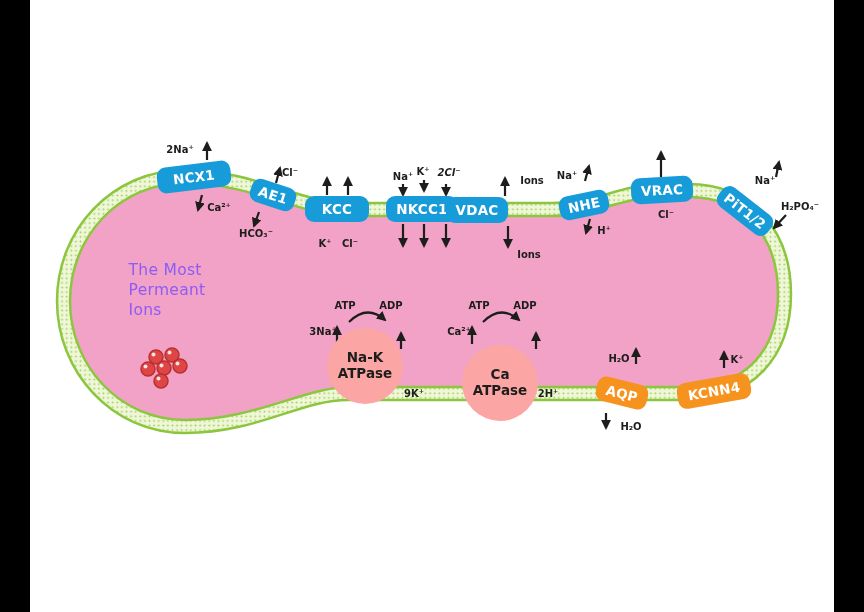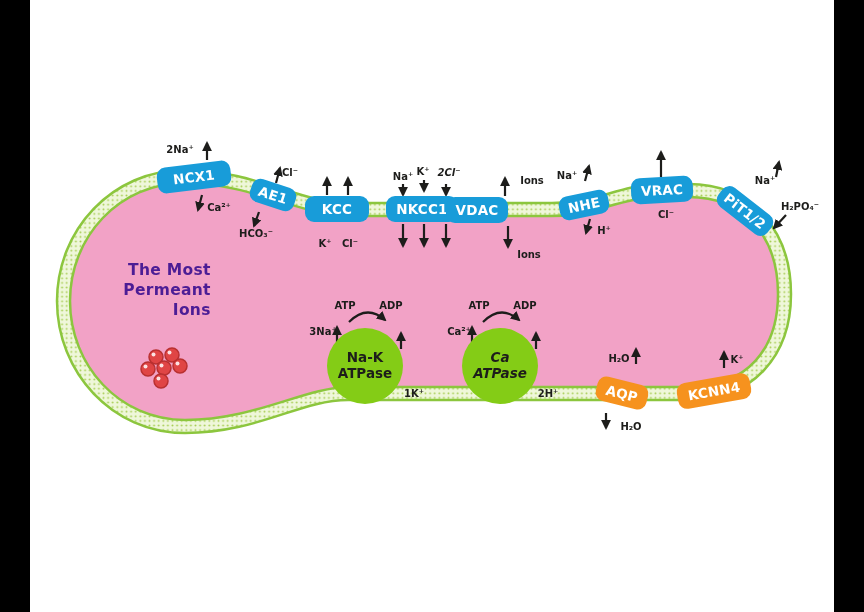--- a/index.html
+++ b/index.html
@@ -4,26 +4,26 @@
 <style>
   html,body{margin:0;padding:0;background:#fff;}
   #stage{position:relative;width:864px;height:612px;background:#fff;overflow:hidden;
          font-family:"DejaVu Sans","Liberation Sans",sans-serif;}
   .bar{position:absolute;top:0;width:30px;height:612px;background:#000;}
   svg.base{position:absolute;left:0;top:0;}
   .pill{position:absolute;height:26px;border-radius:9px;display:flex;align-items:center;justify-content:center;
         color:#fff;font-weight:bold;font-size:13.5px;letter-spacing:.2px;white-space:nowrap;}
   .blue{background:#189CD9;}
   .orange{background:#F6921E;}
-  .pump{position:absolute;width:76px;height:76px;border-radius:50%;background:#84cc16;color:#1D1D1B;
+  .pump{position:absolute;width:76px;height:76px;border-radius:50%;background:#fca5a5;color:#1D1D1B;
         display:flex;flex-direction:column;align-items:center;justify-content:center;
         font-weight:bold;font-size:13.5px;line-height:1.15;transform:translate(-50%,-50%);text-align:center;}
   .ion{position:absolute;transform:translate(-50%,-50%);font-weight:bold;font-size:10px;color:#1D1D1B;white-space:nowrap;}
-  .title{position:absolute;transform:translate(-50%,-50%);text-align:right;font-weight:bold;
-         font-size:15.5px;color:#4c1d95;line-height:1.3;letter-spacing:.3px;}
+  .title{position:absolute;transform:translate(-50%,-50%);text-align:left;font-weight:normal;
+         font-size:15.5px;color:#8b5cf6;line-height:1.3;letter-spacing:.3px;}
 </style>
 </head>
 <body>
 
 <div id="stage">
 
   <div class="bar" style="left:0;"></div>
   <div class="bar" style="right:0;"></div>
 
   <svg class="base" width="864" height="612" viewBox="0 0 864 612">
@@ -104,21 +104,21 @@
   <div class="pill blue" style="left:422px;top:209px;width:72px;transform:translate(-50%,-50%);">NKCC1</div>
   <div class="pill blue" style="left:477px;top:210px;width:62px;transform:translate(-50%,-50%);">VDAC</div>
   <div class="pill blue" style="left:584px;top:205px;width:50px;height:24px;transform:translate(-50%,-50%) rotate(-12deg);">NHE</div>
   <div class="pill blue" style="left:662px;top:190px;width:62px;transform:translate(-50%,-50%) rotate(-3deg);">VRAC</div>
   <div class="pill blue" style="left:745px;top:211px;width:62px;height:24px;transform:translate(-50%,-50%) rotate(38deg);">PiT1/2</div>
 
   <div class="pump" style="left:365px;top:366px;">
     <div>Na-K</div>
     <div>ATPase</div>
   </div>
-  <div class="pump" style="left:500px;top:366px;font-style:italic;">
+  <div class="pump" style="left:500px;top:383px;">
     <div>Ca</div>
     <div>ATPase</div>
   </div>
 
   <div class="pill orange" style="left:622px;top:393px;width:52px;height:25px;transform:translate(-50%,-50%) rotate(14deg);">AQP</div>
   <div class="pill orange" style="left:714px;top:391px;width:74px;transform:translate(-50%,-50%) rotate(-10deg);">KCNN4</div>
 
   <div class="ion" style="left:180px;top:149px;">2Na⁺</div>
   <div class="ion" style="left:219px;top:207px;">Ca²⁺</div>
   <div class="ion" style="left:290px;top:172px;">Cl⁻</div>
@@ -131,21 +131,21 @@
   <div class="ion" style="left:532px;top:180px;">Ions</div>
   <div class="ion" style="left:529px;top:254px;">Ions</div>
   <div class="ion" style="left:567px;top:175px;">Na⁺</div>
   <div class="ion" style="left:604px;top:230px;">H⁺</div>
   <div class="ion" style="left:666px;top:214px;">Cl⁻</div>
   <div class="ion" style="left:765px;top:180px;">Na⁺</div>
   <div class="ion" style="left:800px;top:206px;">H₂PO₄⁻</div>
   <div class="ion" style="left:345px;top:305px;">ATP</div>
   <div class="ion" style="left:391px;top:305px;">ADP</div>
   <div class="ion" style="left:323px;top:331px;text-align:center;">3Na⁺</div>
-  <div class="ion" style="left:414px;top:393px;">1K⁺</div>
+  <div class="ion" style="left:414px;top:393px;">9K⁺</div>
   <div class="ion" style="left:479px;top:305px;">ATP</div>
   <div class="ion" style="left:525px;top:305px;">ADP</div>
   <div class="ion" style="left:459px;top:331px;">Ca²⁺</div>
   <div class="ion" style="left:548px;top:393px;">2H⁺</div>
   <div class="ion" style="left:619px;top:358px;">H₂O</div>
   <div class="ion" style="left:631px;top:426px;">H₂O</div>
   <div class="ion" style="left:737px;top:359px;">K⁺</div>
 
 </div>
 

